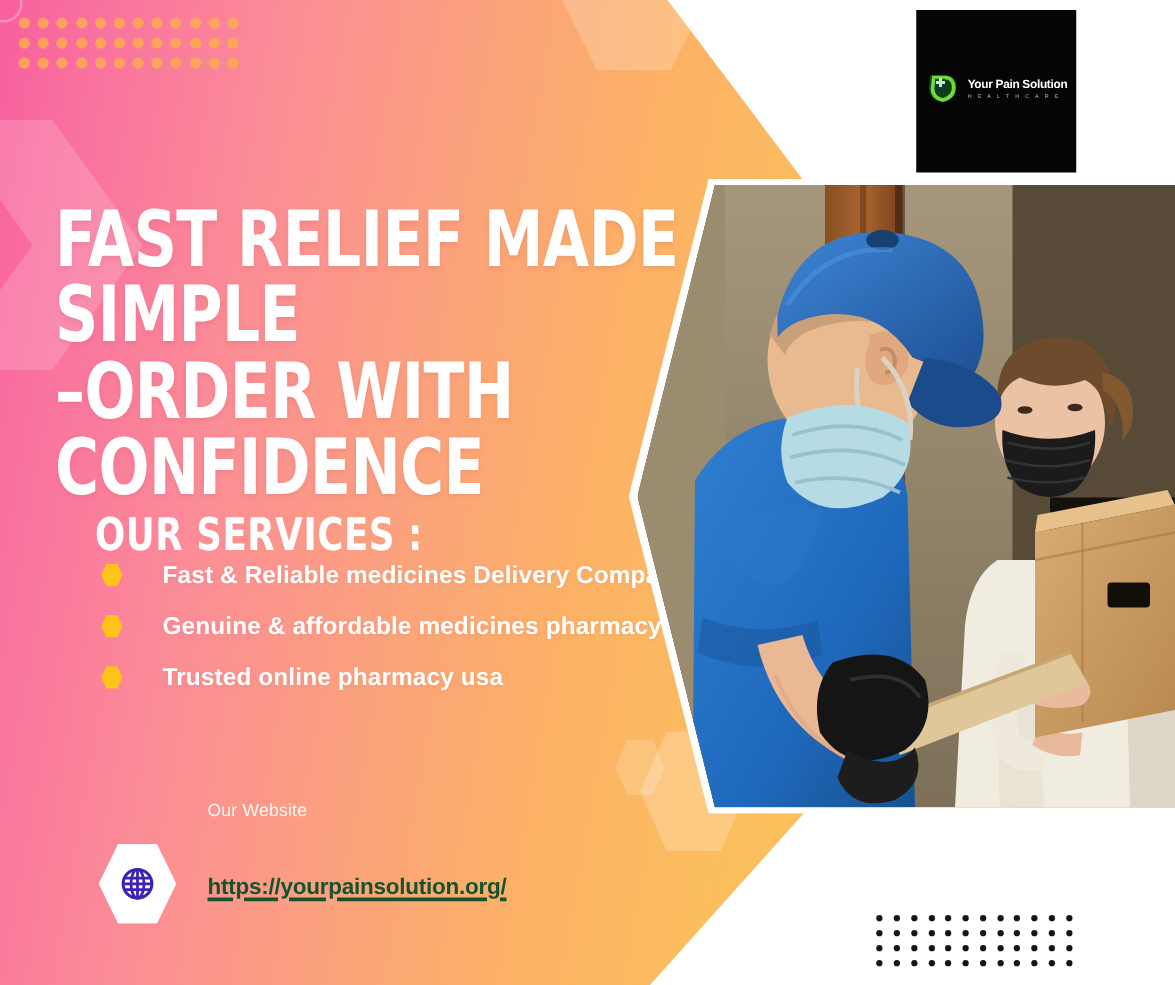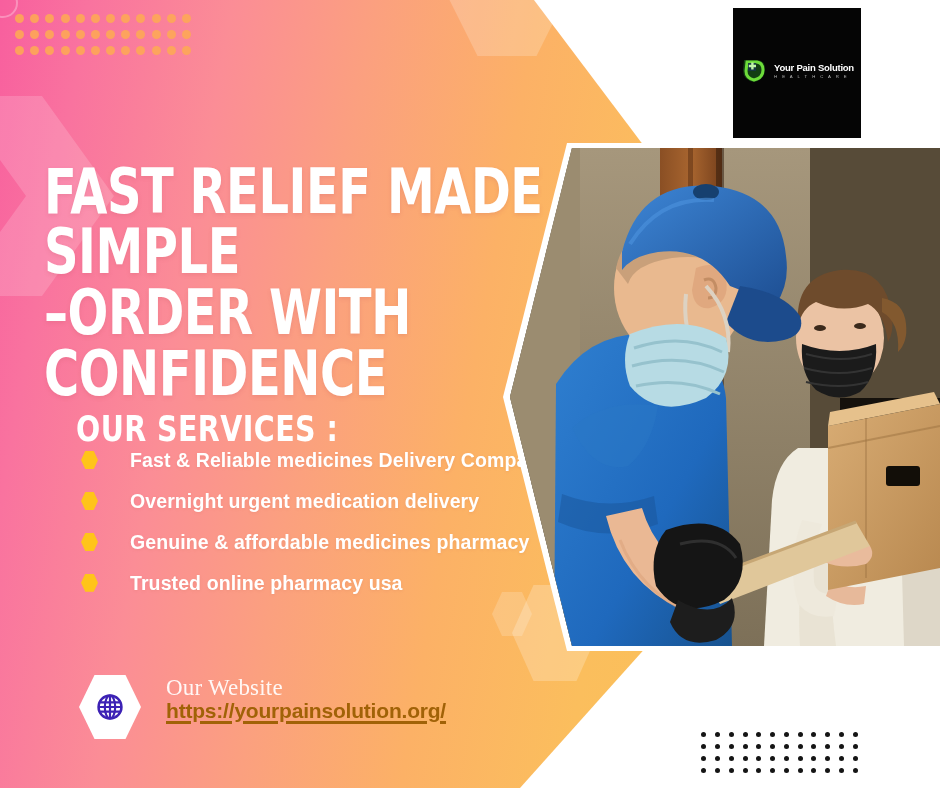--- a/index.html
+++ b/index.html
@@ -179,32 +179,31 @@
     height: 64px;
     background: #ffffff;
     clip-path: polygon(25% 0%, 75% 0%, 100% 50%, 75% 100%, 25% 100%, 0% 50%);
     display: flex;
     align-items: center;
     justify-content: center;
   }
   .web-label {
     position: absolute;
     left: 166px;
-    top: 675px;
+    top: 640px;
     color: rgba(255,255,255,0.92);
-    font-size: 23px;
+    font-size: 14px;
     letter-spacing: 0.2px;
-    font-family: Liberation Serif, serif;
   }
   .web-url {
     position: absolute;
     left: 166px;
     top: 699px;
-    color: #a16207;
-    font-size: 21px;
+    color: #14532d;
+    font-size: 18px;
     font-weight: bold;
     letter-spacing: -0.2px;
     text-decoration: underline;
     text-decoration-thickness: 2.5px;
     text-underline-offset: 3px;
   }
 
   
   .logo-box {
     position: absolute;
@@ -368,24 +367,20 @@
     <span>FAST RELIEF MADE SIMPLE</span>
     <span class="l2">–ORDER WITH CONFIDENCE</span>
   </h1>
 
   <h2 class="services-title">OUR SERVICES :</h2>
 
   <ul class="services-list">
     <li class="service-item">
       <span class="bullet"></span>
       <span>Fast &amp; Reliable medicines Delivery Company</span>
-    </li>
-    <li class="service-item">
-      <span class="bullet"></span>
-      <span>Overnight urgent medication delivery</span>
     </li>
     <li class="service-item">
       <span class="bullet"></span>
       <span>Genuine &amp; affordable medicines pharmacy</span>
     </li>
     <li class="service-item">
       <span class="bullet"></span>
       <span>Trusted online pharmacy usa</span>
     </li>
   </ul>

